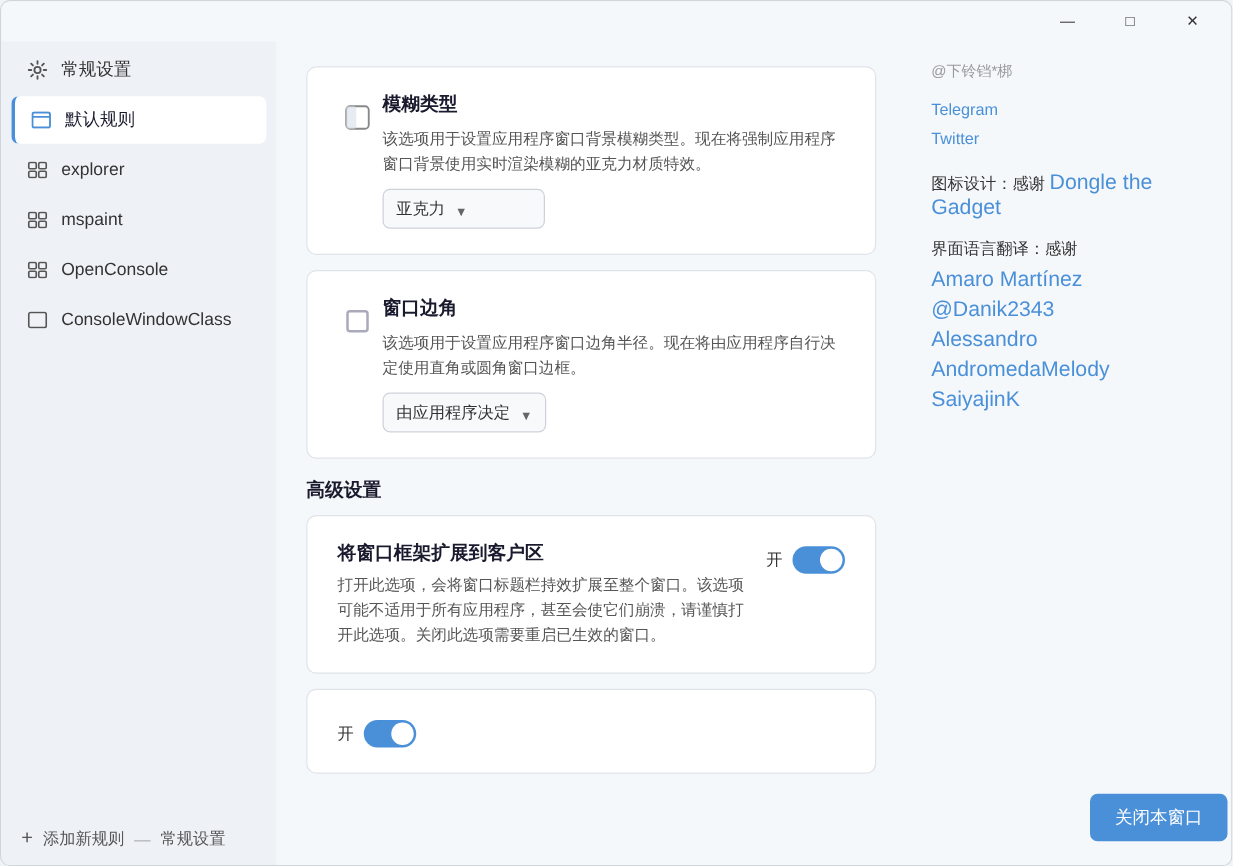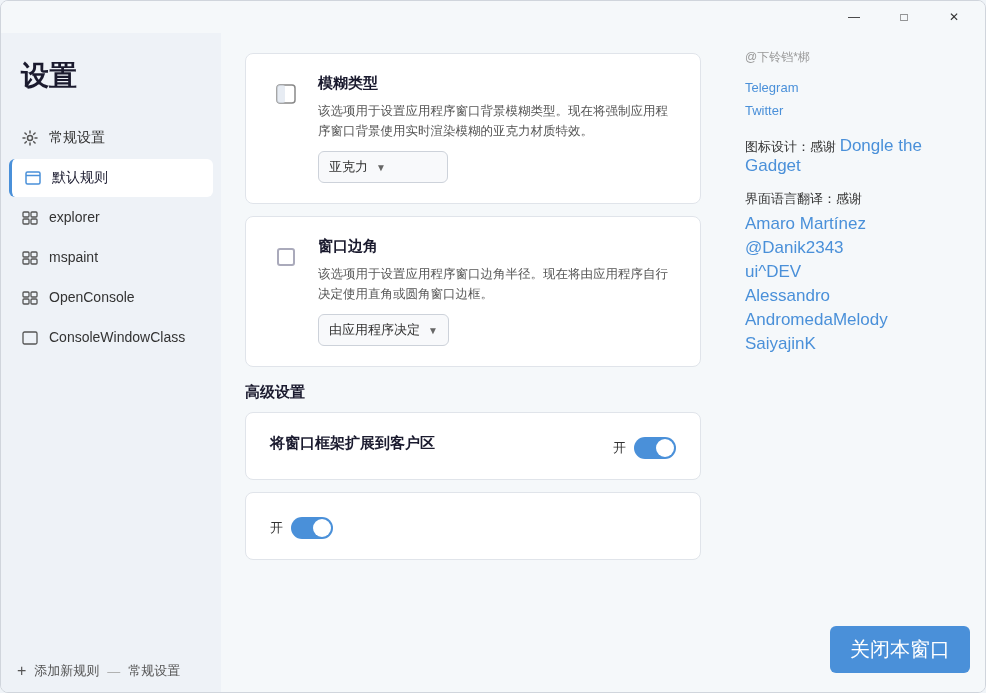--- a/index.html
+++ b/index.html
@@ -138,42 +138,42 @@
 
     .card-desc {
       font-size: 12.5px;
       color: #555;
       line-height: 1.6;
     }
 
     .card-row {
       display: flex;
       align-items: flex-start;
-      gap: 16px;
+      gap: 4px;
     }
 
     .card-icon {
       width: 32px;
       height: 32px;
       flex-shrink: 0;
       display: flex;
       align-items: center;
       justify-content: center;
       margin-top: 4px;
     }
 
     .card-content { flex: 1; }
 
     .card-control {
       margin-top: 10px;
     }
 
     .select-wrapper {
       display: inline-flex;
-      align-items: center;
+      align-items: flex-end;
       border: 1px solid #cdd2da;
       border-radius: 6px;
       padding: 6px 10px;
       background: #f8f9fb;
       cursor: pointer;
       font-size: 13px;
       color: #333;
       gap: 8px;
       min-width: 130px;
     }
@@ -183,21 +183,21 @@
     .section-heading {
       font-size: 15px;
       font-weight: 600;
       color: #1a1a2e;
       margin: 16px 0 10px 0;
     }
 
     
     .toggle-row {
       display: flex;
-      align-items: flex-end;
+      align-items: flex-start;
       gap: 12px;
     }
     .toggle-label-area {
       flex: 1;
     }
     .toggle-label-title {
       font-size: 15px;
       font-weight: 600;
       color: #1a1a2e;
       margin-bottom: 6px;
@@ -273,27 +273,27 @@
       text-decoration: none;
       font-size: 17px;
       padding: 2px 0;
       cursor: pointer;
     }
 
     
     .close-btn {
       position: absolute;
       bottom: 20px;
-      right: 16px;
+      right: 4px;
       background: #4a90d9;
       color: white;
       border: none;
       border-radius: 6px;
       padding: 10px 20px;
-      font-size: 20px;
+      font-size: 14px;
       cursor: pointer;
       font-family: Liberation Sans, sans-serif;
     }
 
     
     .checkbox-icon {
       width: 18px;
       height: 18px;
       border: 2px solid #aab;
       border-radius: 3px;
@@ -307,21 +307,20 @@
 
   <div class="titlebar">
     <button class="titlebar-btn">—</button>
     <button class="titlebar-btn">□</button>
     <button class="titlebar-btn close">✕</button>
   </div>
 
   <div class="app-body">
 
     <div class="sidebar">
-      <div class="sidebar-title">设置</div>
 
       <div class="sidebar-nav">
 
         <div class="nav-item">
           <span class="nav-icon">
             <svg width="16" height="16" viewBox="0 0 16 16" fill="none">
               <circle cx="8" cy="8" r="2.5" stroke="#555" stroke-width="1.5"></circle>
               <path d="M8 1v2M8 13v2M1 8h2M13 8h2M2.93 2.93l1.41 1.41M11.66 11.66l1.41 1.41M2.93 13.07l1.41-1.41M11.66 4.34l1.41-1.41" stroke="#555" stroke-width="1.5" stroke-linecap="round"></path>
             </svg>
           </span>
@@ -433,20 +432,21 @@
           </div>
         </div>
       </div>
 
       <div class="section-heading">高级设置</div>
 
       <div class="card">
         <div class="toggle-row">
           <div class="toggle-label-area">
             <div class="toggle-label-title">将窗口框架扩展到客户区</div>
+            <div class="toggle-label-desc">打开此选项，会将窗口标题栏持效扩展至整个窗口。该选项可能不适用于所有应用程序，甚至会使它们崩溃，请谨慎打开此选项。关闭此选项需要重启已生效的窗口。</div>
           </div>
           <div class="toggle-right">
             <span class="toggle-on-label">开</span>
             <div class="toggle-switch"></div>
           </div>
         </div>
       </div>
 
       <div class="card">
         <div class="toggle-row">
@@ -468,21 +468,20 @@
       <div class="right-section-title">
         <span>图标设计：感谢</span>
         <a class="right-credit-name" style="display:inline;">Dongle the Gadget</a>
       </div>
 
       <div class="right-section-title">
         <span>界面语言翻译：感谢</span>
       </div>
       <a class="right-credit-name">Amaro Martínez</a>
       <a class="right-credit-name">@Danik2343</a>
-      <a class="right-credit-name">ui^DEV</a>
       <a class="right-credit-name">Alessandro</a>
       <a class="right-credit-name">AndromedaMelody</a>
       <a class="right-credit-name">SaiyajinK</a>
     </div>
 
   </div>
 </div>
 
 <button class="close-btn">关闭本窗口</button>
 

